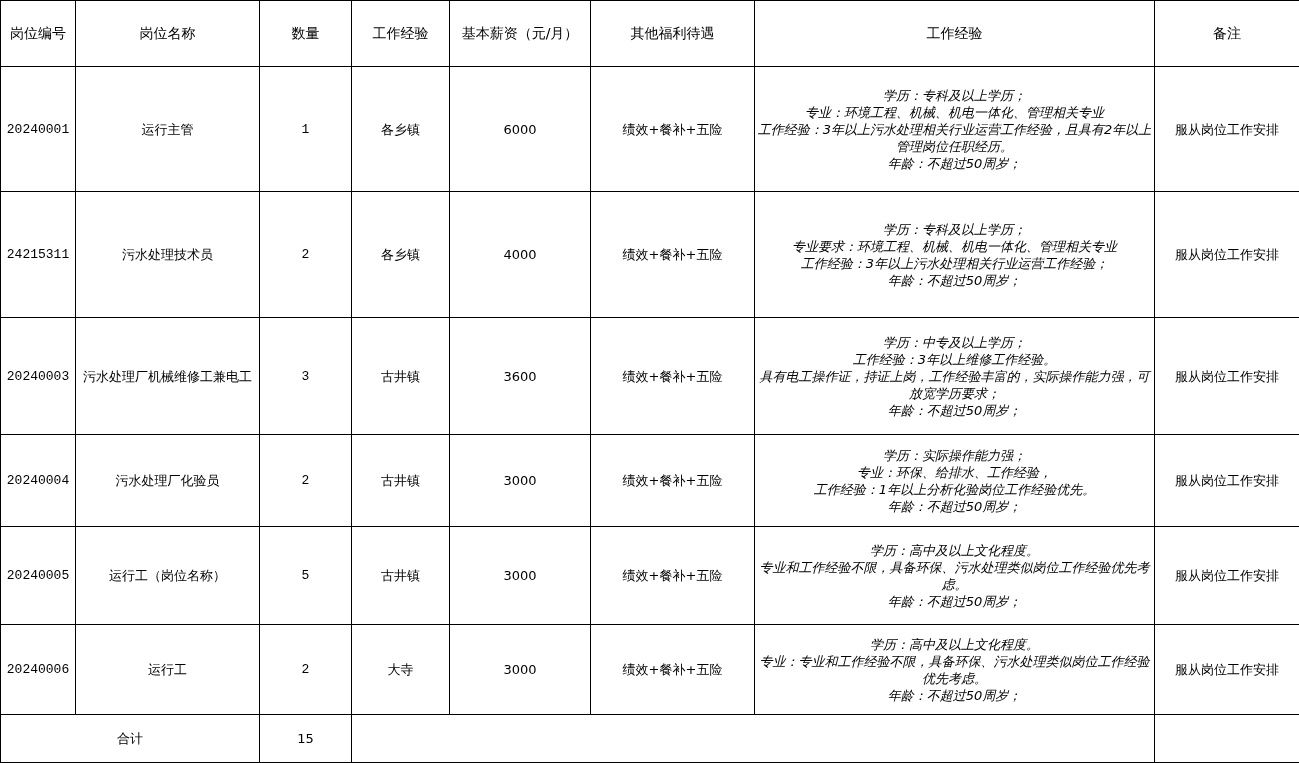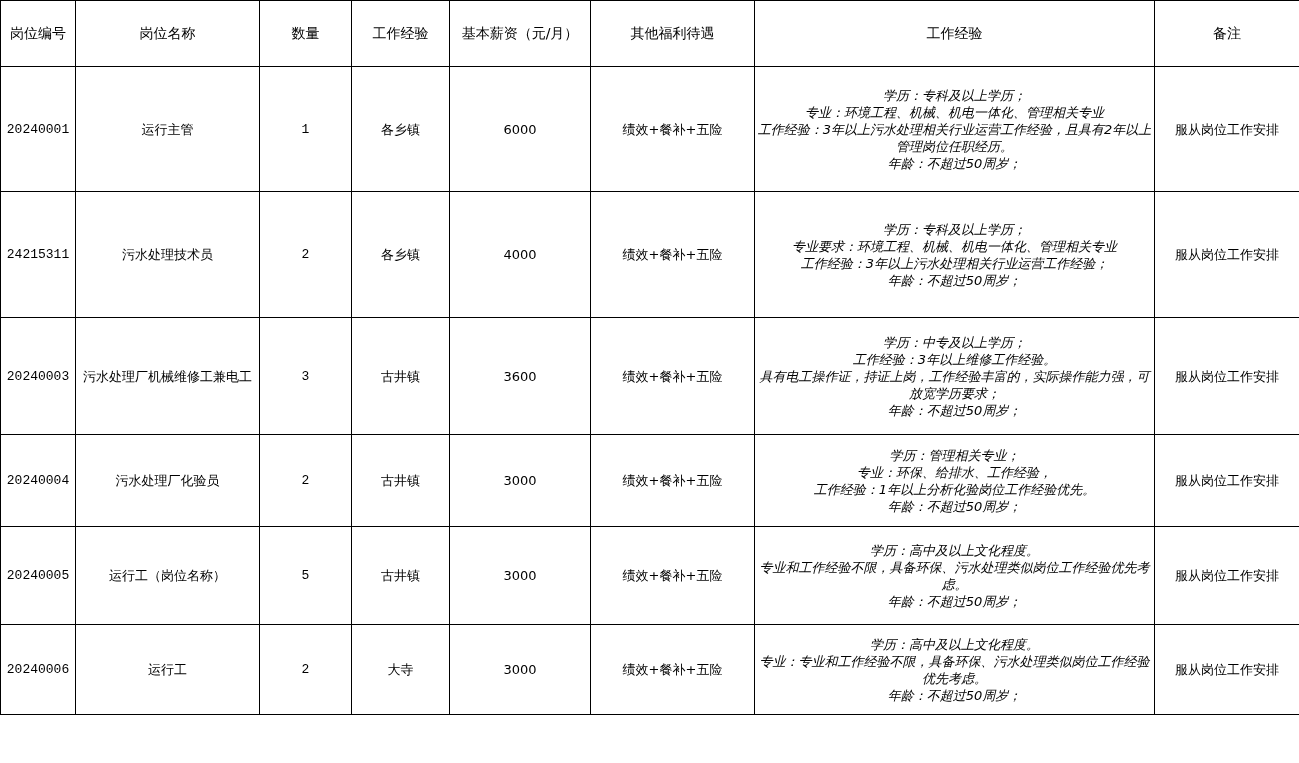--- a/index.html
+++ b/index.html
@@ -111,21 +111,21 @@
     </tr>
 
     <tr class="r4">
       <td class="num">20240004</td>
       <td>污水处理厂化验员</td>
       <td class="num">2</td>
       <td>古井镇</td>
       <td>3000</td>
       <td>绩效+餐补+五险</td>
       <td class="req">
-        <span class="line">学历：管理相关专业；</span>
+        <span class="line">学历：实际操作能力强；</span>
         <span class="line">专业：环保、给排水、工作经验，</span>
         <span class="line">工作经验：1年以上分析化验岗位工作经验优先。</span>
         <span class="line">年龄：不超过50周岁；</span>
       </td>
       <td>服从岗位工作安排</td>
     </tr>
 
     <tr class="r5">
       <td class="num">20240005</td>
       <td>运行工（岗位名称）</td>
@@ -149,14 +149,20 @@
       <td>3000</td>
       <td>绩效+餐补+五险</td>
       <td class="req">
         <span class="line">学历：高中及以上文化程度。</span>
         <span class="line">专业：专业和工作经验不限，具备环保、污水处理类似岗位工作经验优先考虑。</span>
         <span class="line">年龄：不超过50周岁；</span>
       </td>
       <td>服从岗位工作安排</td>
     </tr>
 
+    <tr class="r-total">
+      <td colspan="2">合计</td>
+      <td>15</td>
+      <td colspan="4"></td>
+      <td></td>
+    </tr>
   </tbody>
 </table>
 
 </body></html>

